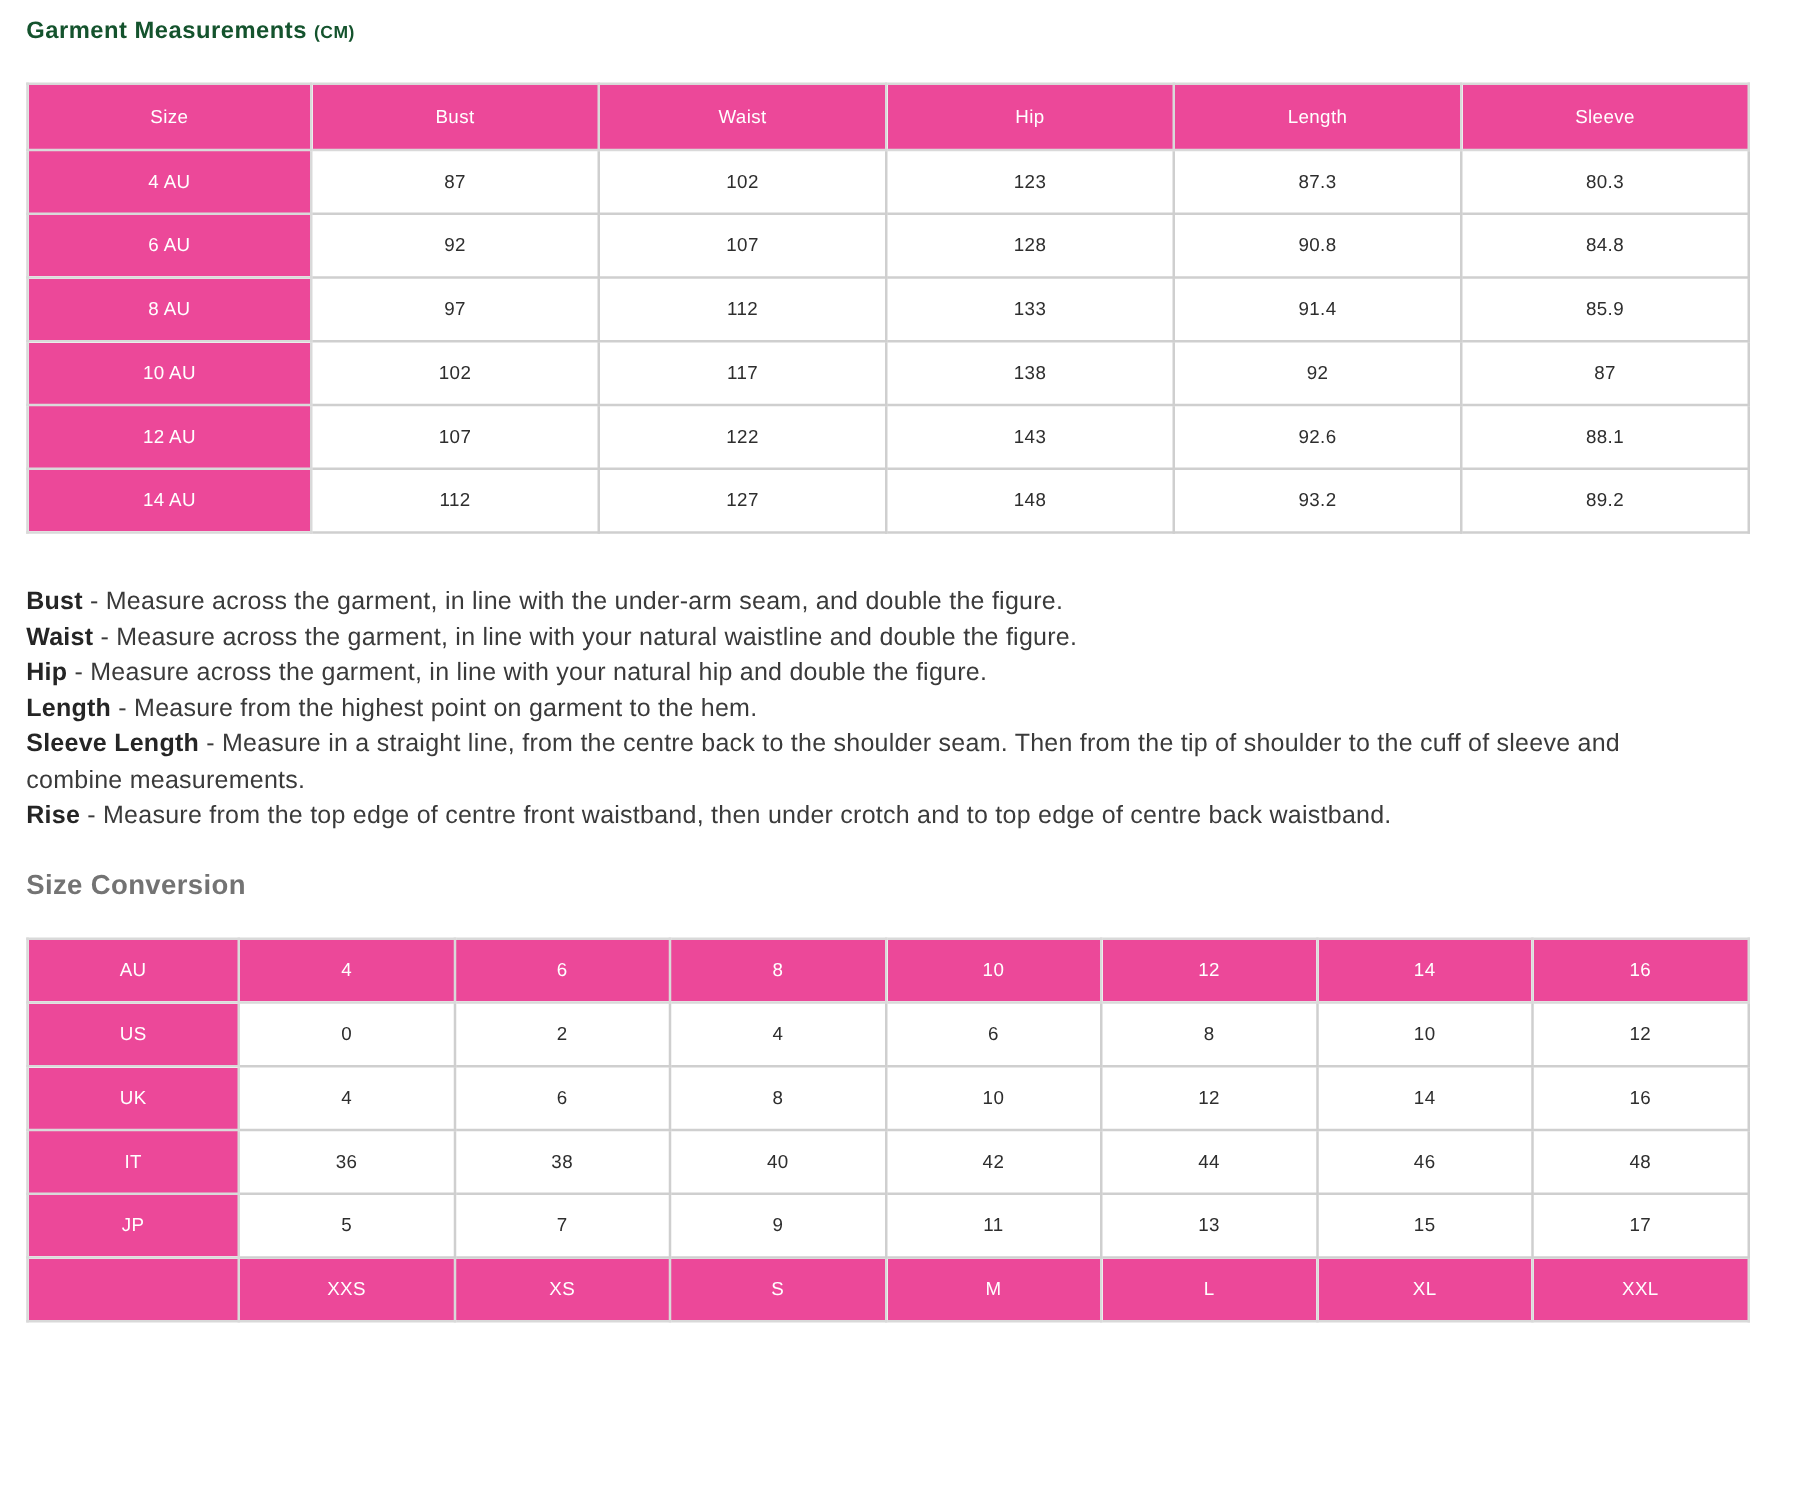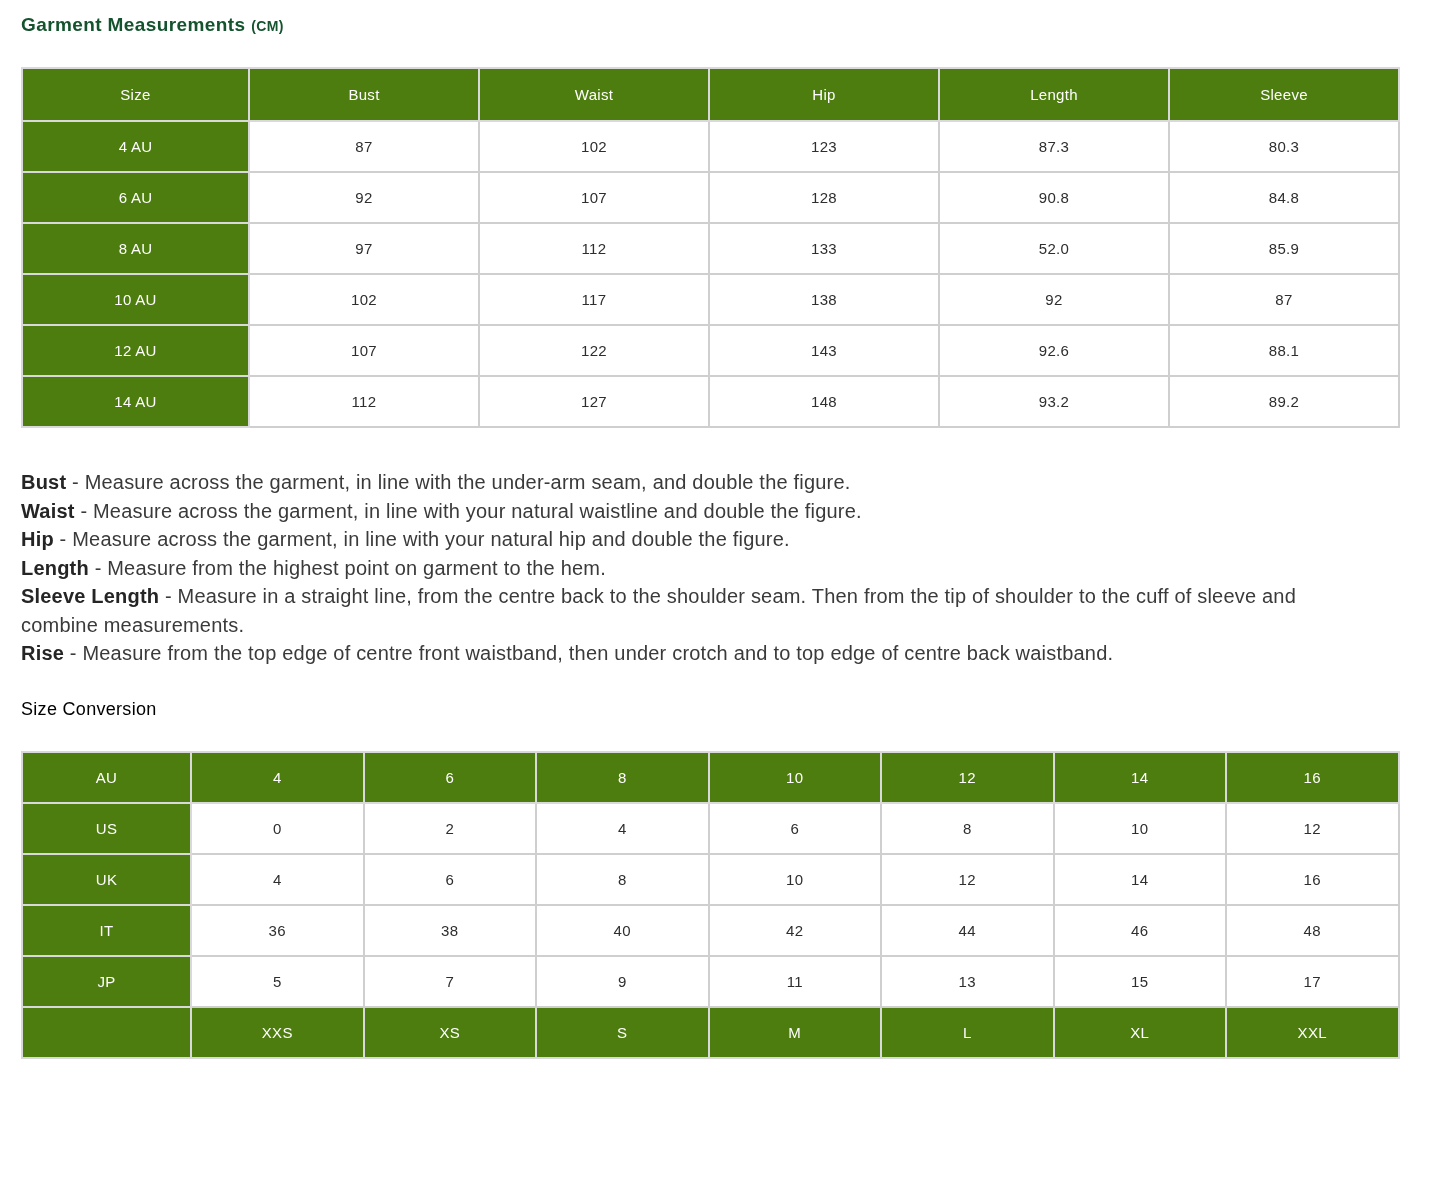--- a/index.html
+++ b/index.html
@@ -35,44 +35,44 @@
     text-align: center;
     vertical-align: middle;
     font-size: 15px;
     font-weight: normal;
     color: #2e2e2e;
     letter-spacing: 0.3px;
     overflow: hidden;
     white-space: nowrap;
   }
   table.tbl .blk {
-    background: #4d7c0f;
+    background: #ec4899;
     color: #ffffff;
     border-color: #d9d9d9;
   }
   table.measurements { margin-top: 30px; }
   table.measurements thead th { height: 53px; }
 
   .notes {
     margin-top: 40px;
     max-width: 1310px;
     font-size: 20px;
     line-height: 28.5px;
     color: #3a3a3a;
     letter-spacing: 0.2px;
   }
   .notes p { margin: 0; }
   .notes strong { color: #252525; }
 
   h2.conversion-heading {
     margin: 30px 0 0 0;
-    font-size: 18px;
+    font-size: 22px;
     line-height: 22px;
-    font-weight: normal;
-    color: #000000;
+    font-weight: bold;
+    color: #737373;
     letter-spacing: 0.3px;
   }
   table.conversion { margin-top: 31px; }
 </style>
 </head>
 <body>
 
 <div class="page">
 
   <h1 class="page-title">
@@ -114,21 +114,21 @@
           <td>107</td>
           <td>128</td>
           <td>90.8</td>
           <td>84.8</td>
         </tr>
         <tr>
           <th class="blk">8 AU</th>
           <td>97</td>
           <td>112</td>
           <td>133</td>
-          <td>52.0</td>
+          <td>91.4</td>
           <td>85.9</td>
         </tr>
         <tr>
           <th class="blk">10 AU</th>
           <td>102</td>
           <td>117</td>
           <td>138</td>
           <td>92</td>
           <td>87</td>
         </tr>

